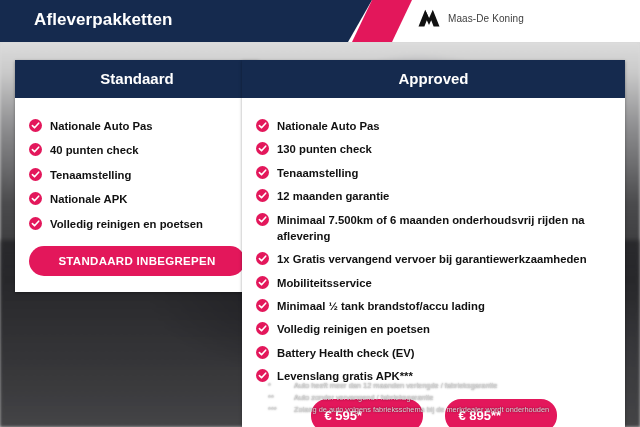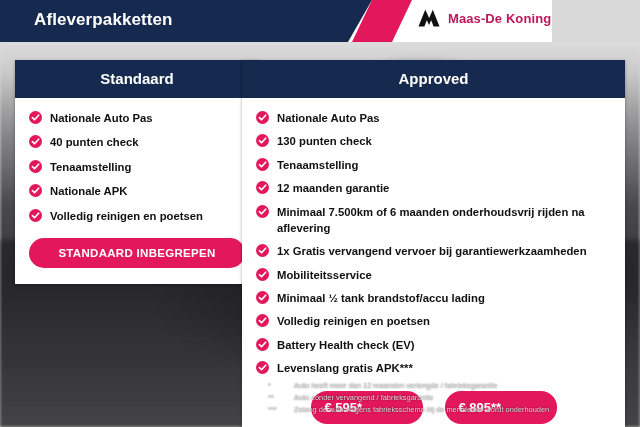--- a/index.html
+++ b/index.html
@@ -39,21 +39,21 @@
     left: 0; top: 240px;
     width: 640px; height: 187px;
     background: linear-gradient(180deg, rgba(22,22,26,0.55) 0%, rgba(40,40,44,0.45) 55%, rgba(58,58,61,0.35) 100%);
     filter: blur(2px);
   }
 
   
   .header {
     position: absolute;
     left: 0; top: 0;
-    width: 552px; height: 42px;
+    width: 640px; height: 42px;
     background: #ffffff;
     overflow: hidden;
   }
   .header-navy {
     position: absolute;
     left: 0; top: 0;
     width: 372px; height: 42px;
     background: #152a4e;
     clip-path: polygon(0 0, 372px 0, 348px 42px, 0 42px);
   }
@@ -74,23 +74,23 @@
   }
   .brand {
     position: absolute;
     left: 418px; top: 9px;
     display: flex;
     align-items: center;
     gap: 8px;
   }
   .brand-mark { display: block; }
   .brand-name {
-    color: #be185d;
-    font-size: 13px;
-    font-weight: bold;
+    color: #404040;
+    font-size: 10px;
+    font-weight: normal;
     letter-spacing: 0.1px;
   }
 
   
   .card {
     position: absolute;
     background: #ffffff;
     box-shadow: 0 1px 3px rgba(0,0,0,0.35);
   }
   .card-left  { left: 15px;  top: 60px;  width: 244px; }
@@ -98,21 +98,21 @@
 
   .card-head {
     background: #152a4e;
     color: #ffffff;
     text-align: center;
     font-size: 15px;
     font-weight: bold;
     padding: 10px 6px 11px 6px;
   }
   .card-body {
-    padding: 12px 14px 14px 14px;
+    padding: 20px 14px 14px 14px;
   }
 
   ul.feature-list {
     list-style: none;
     margin: 0;
     padding: 0;
   }
   ul.feature-list li {
     display: flex;
     align-items: flex-start;

